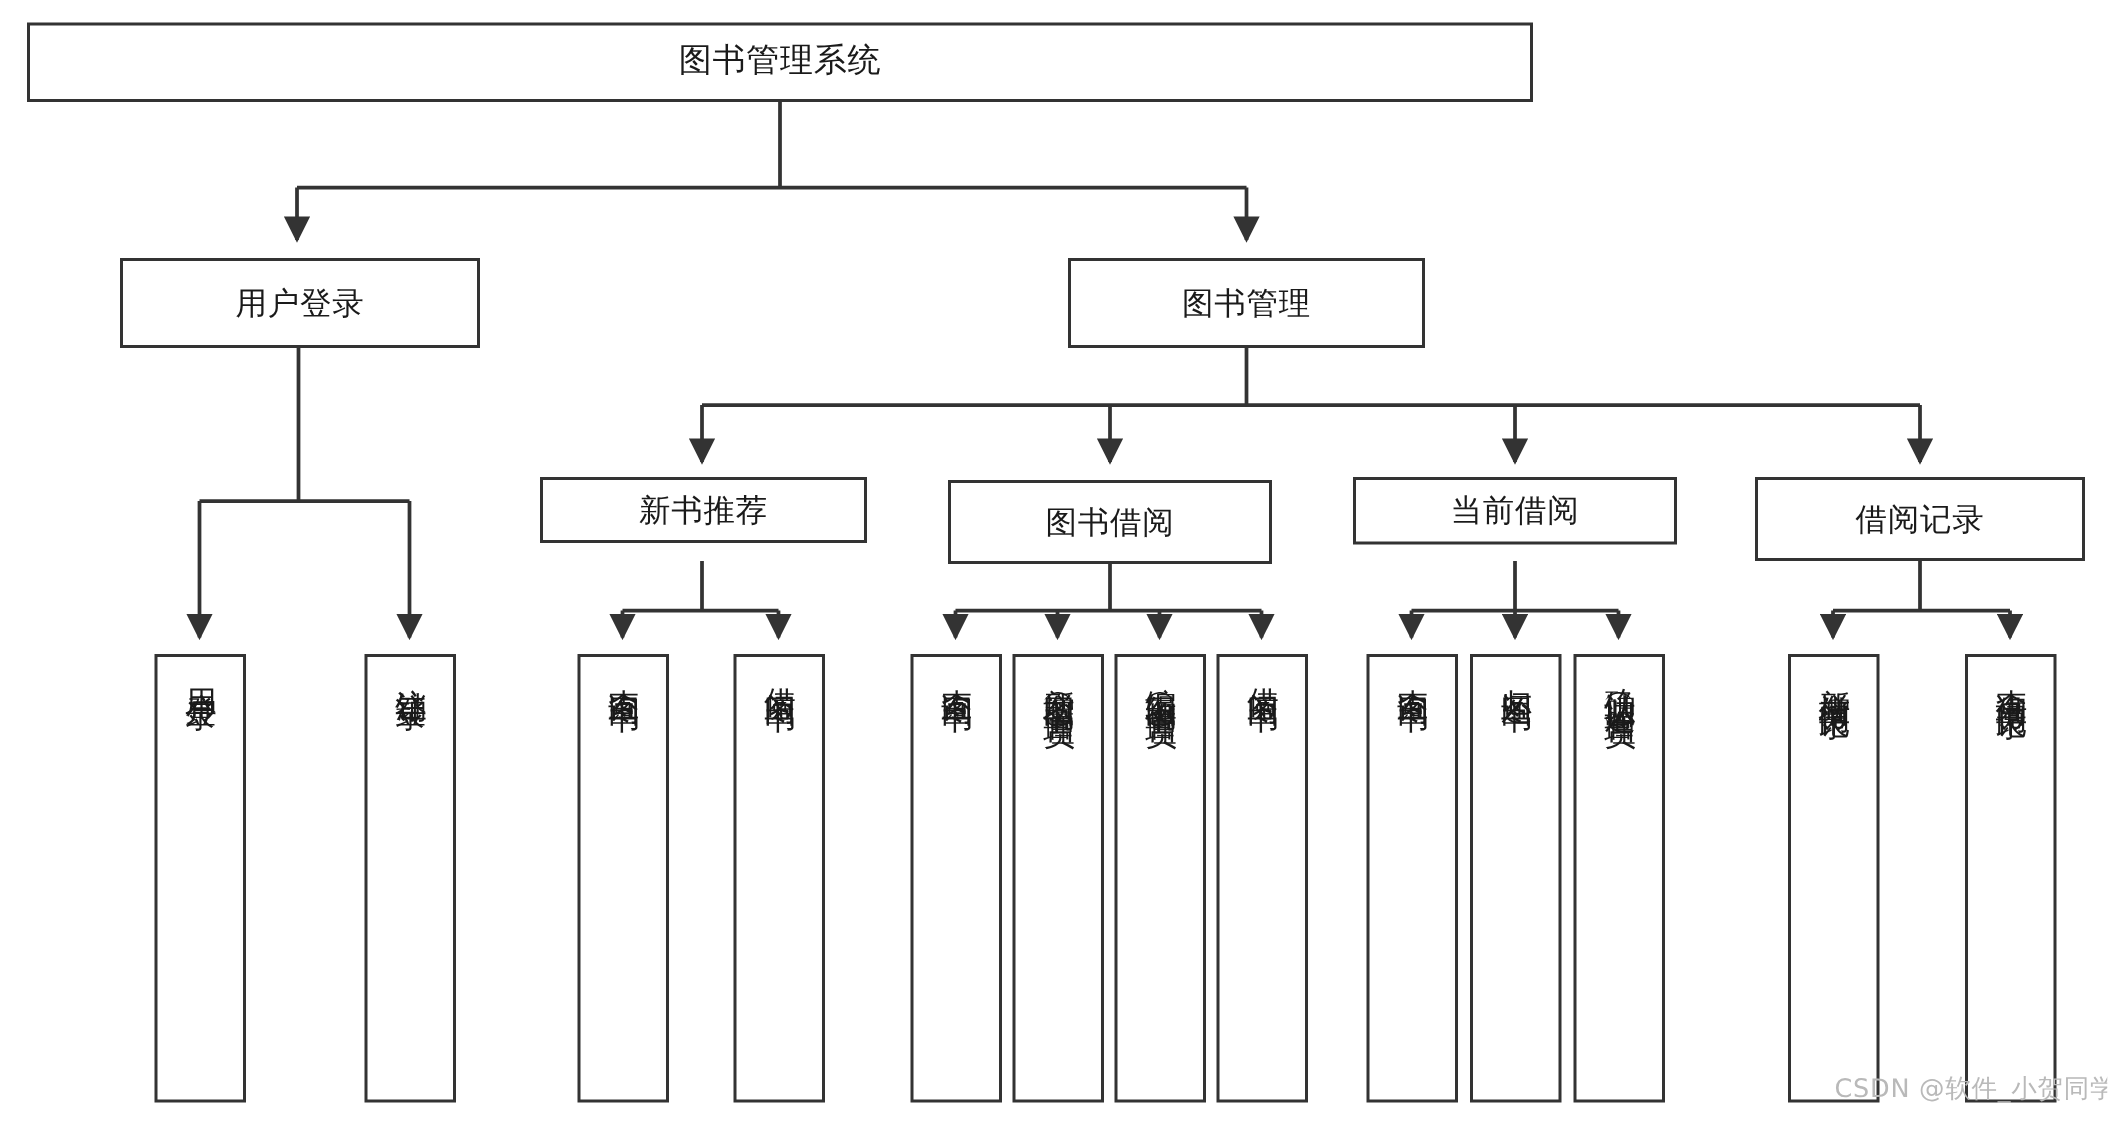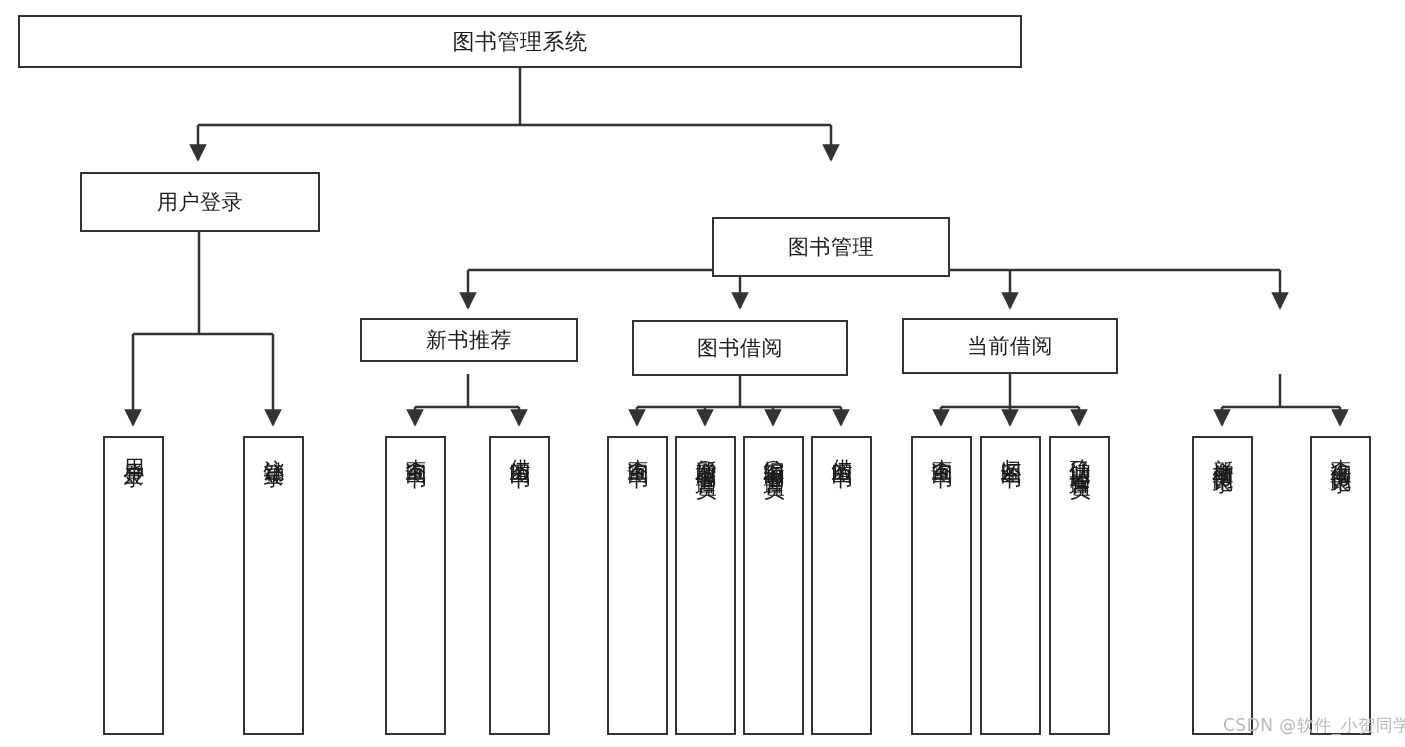--- a/index.html
+++ b/index.html
@@ -122,44 +122,47 @@
       <path d="M 1010 407 L 1010 425" marker-end="url(#arrow)"></path>
       <path d="M 1079 407 L 1079 425" marker-end="url(#arrow)"></path>
 
       <path d="M 1280 374 L 1280 407"></path>
       <path d="M 1222 407 L 1340 407"></path>
       <path d="M 1222 407 L 1222 425" marker-end="url(#arrow)"></path>
       <path d="M 1340 407 L 1340 425" marker-end="url(#arrow)"></path>
     </g>
   </svg>
 
-  <div class="node root horiz" style="left:18px; top:15px; width:1004px; height:53px;">
+  <div class="node root horiz" style="left:18px; top:15px; width:1004px; height:53px;font-family:Liberation Mono, monospace;">
     <span class="node-label">图书管理系统</span>
   </div>
 
   <div class="node horiz" style="left:80px; top:172px; width:240px; height:60px;">
     <span class="node-label">用户登录</span>
   </div>
 
-  <div class="node horiz" style="left:712px; top:172px; width:238px; height:60px;margin-top:45px;">
+  <div class="node horiz" style="left:712px; top:172px; width:238px; height:60px;">
     <span class="node-label">图书管理</span>
   </div>
 
   <div class="node horiz" style="left:360px; top:318px; width:218px; height:44px;">
     <span class="node-label">新书推荐</span>
   </div>
 
   <div class="node horiz" style="left:632px; top:304px; width:216px; height:56px;margin-top:16px;">
     <span class="node-label">图书借阅</span>
   </div>
 
-  <div class="node horiz" style="left:902px; top:318px; width:216px; height:56px;">
+  <div class="node horiz" style="left:902px; top:318px; width:216px; height:45px;">
     <span class="node-label">当前借阅</span>
   </div>
 
+  <div class="node horiz" style="left:1170px; top:318px; width:220px; height:56px;">
+    <span class="node-label">借阅记录</span>
+  </div>
 
   <div class="node vert" style="left:103px; top:436px; width:61px; height:299px;">
     <span class="node-label">用户登录</span>
   </div>
 
   <div class="node vert" style="left:243px; top:436px; width:61px; height:299px;">
     <span class="node-label">注销登录</span>
   </div>
 
   <div class="node vert" style="left:385px; top:436px; width:61px; height:299px;">

